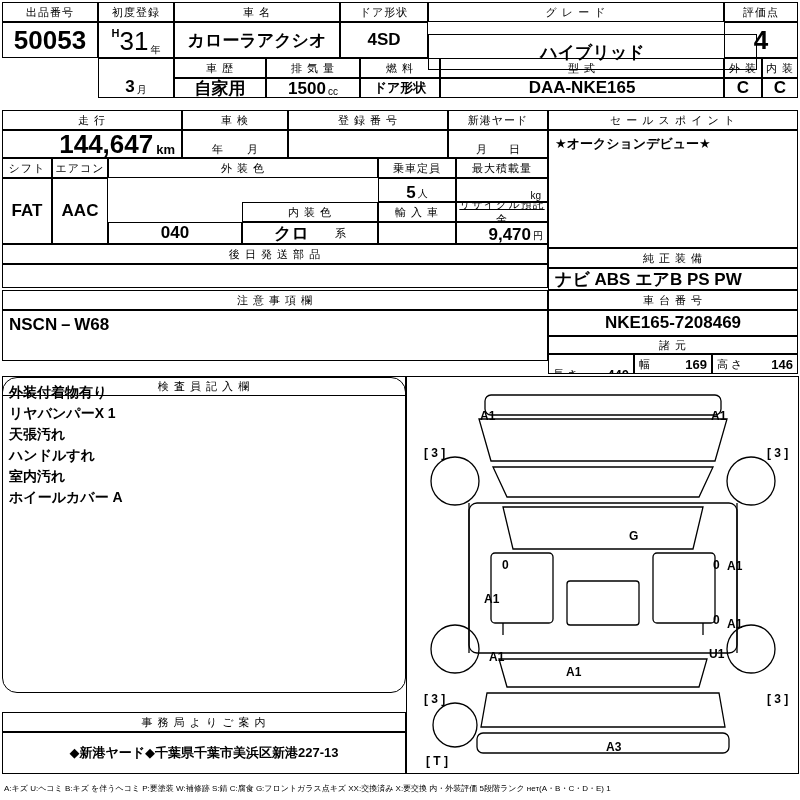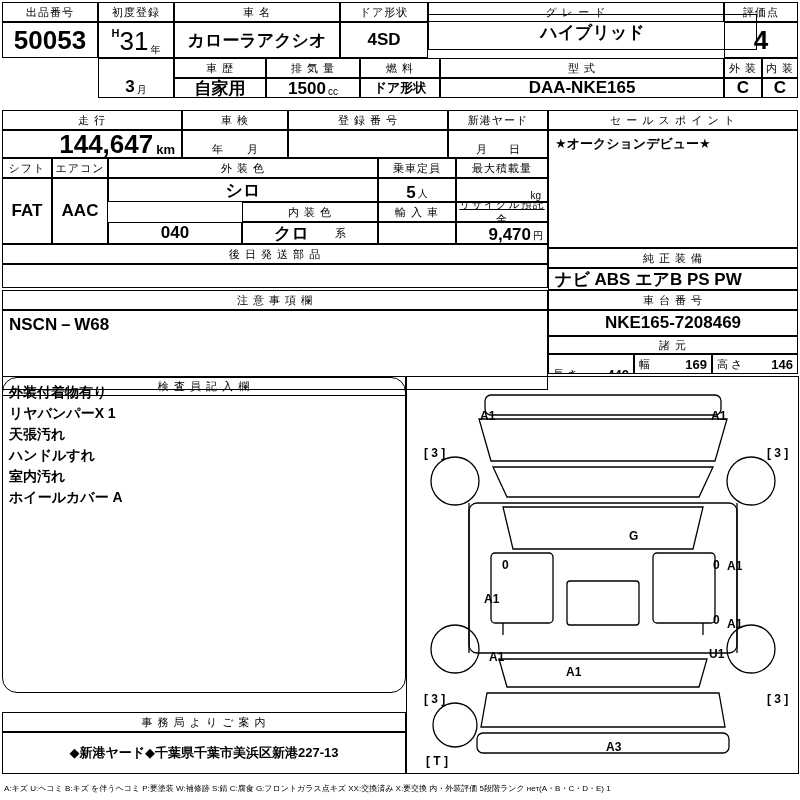--- a/index.html
+++ b/index.html
@@ -44,21 +44,21 @@
     </div>
   </div>
 
   <div class="bx lbl" style="left:174px;top:2px;width:166px;height:20px;">車 名</div>
   <div class="bx val mid" style="left:174px;top:22px;width:166px;height:36px;">カローラアクシオ</div>
 
   <div class="bx lbl" style="left:340px;top:2px;width:88px;height:20px;">ドア形状</div>
   <div class="bx val mid" style="left:340px;top:22px;width:88px;height:36px;">4SD</div>
 
   <div class="bx lbl" style="left:428px;top:2px;width:296px;height:20px;">グ レ ー ド</div>
-  <div class="bx val mid" style="left:428px;top:14px;width:329px;height:36px;">ハイブリッド</div>
+  <div class="bx val mid" style="left:428px;top:34px;width:329px;height:36px;">ハイブリッド</div>
 
   <div class="bx lbl" style="left:724px;top:2px;width:74px;height:20px;">評価点</div>
   <div class="bx val big" style="left:724px;top:22px;width:74px;height:36px;">4</div>
 
   <div class="bx" style="left:98px;top:58px;width:76px;height:40px;">
     <div style="display:flex;align-items:flex-end;justify-content:center;height:100%;padding-bottom:4px;">
       <span class="mid" style="font-weight:bold;">3</span>
       <span class="unit">月</span>
     </div>
   </div>
@@ -116,21 +116,20 @@
   <div class="bx" style="left:548px;top:130px;width:250px;height:118px;">
     <div class="valL sm" style="height:26px;">★オークションデビュー★</div>
   </div>
 
   <div class="bx lbl xs" style="left:2px;top:158px;width:50px;height:20px;">シフト</div>
   <div class="bx lbl xs" style="left:52px;top:158px;width:56px;height:20px;">エアコン</div>
   <div class="bx val mid" style="left:2px;top:178px;width:50px;height:66px;">FAT</div>
   <div class="bx val mid" style="left:52px;top:178px;width:56px;height:66px;">AAC</div>
 
   <div class="bx lbl" style="left:108px;top:158px;width:270px;height:20px;">外 装 色</div>
-  <div class="bx val mid" style="left:108px;top:178px;width:270px;height:24px;">シロ</div>
 
   <div class="bx lbl xs" style="left:378px;top:158px;width:78px;height:20px;">乗車定員</div>
   <div class="bx" style="left:378px;top:178px;width:78px;height:24px;">
     <div style="display:flex;align-items:flex-end;justify-content:center;height:100%;padding-bottom:1px;">
       <span class="mid" style="font-weight:bold;line-height:1;">5</span>
       <span class="unit">人</span>
     </div>
   </div>
 
   <div class="bx lbl xs" style="left:456px;top:158px;width:92px;height:20px;">最大積載量</div>
@@ -162,21 +161,21 @@
     </div>
   </div>
 
   <div class="bx lbl" style="left:2px;top:244px;width:546px;height:20px;">後 日 発 送 部 品</div>
   <div class="bx val sm" style="left:2px;top:264px;width:546px;height:24px;"></div>
 
   <div class="bx lbl" style="left:548px;top:248px;width:250px;height:20px;">純 正 装 備</div>
   <div class="bx valL mid" style="left:548px;top:268px;width:250px;height:22px;">ナビ ABS エアB PS PW</div>
 
   <div class="bx lbl" style="left:2px;top:290px;width:546px;height:20px;">注 意 事 項 欄</div>
-  <div class="bx" style="left:2px;top:310px;width:546px;height:80px;">
+  <div class="bx" style="left:2px;top:310px;width:546px;height:51px;">
     <div class="valL mid" style="height:26px;">NSCN－W68</div>
   </div>
 
   <div class="bx lbl" style="left:548px;top:290px;width:250px;height:20px;">車 台 番 号</div>
   <div class="bx val mid" style="left:548px;top:310px;width:250px;height:26px;">NKE165-7208469</div>
   <div class="bx lbl" style="left:548px;top:336px;width:250px;height:18px;">諸 元</div>
 
   <div class="bx" style="left:548px;top:354px;width:86px;height:20px;">
     <div style="display:flex;align-items:center;height:100%;padding:10px 4px;justify-content:space-between;">
       <span class="xs">長 さ</span>

